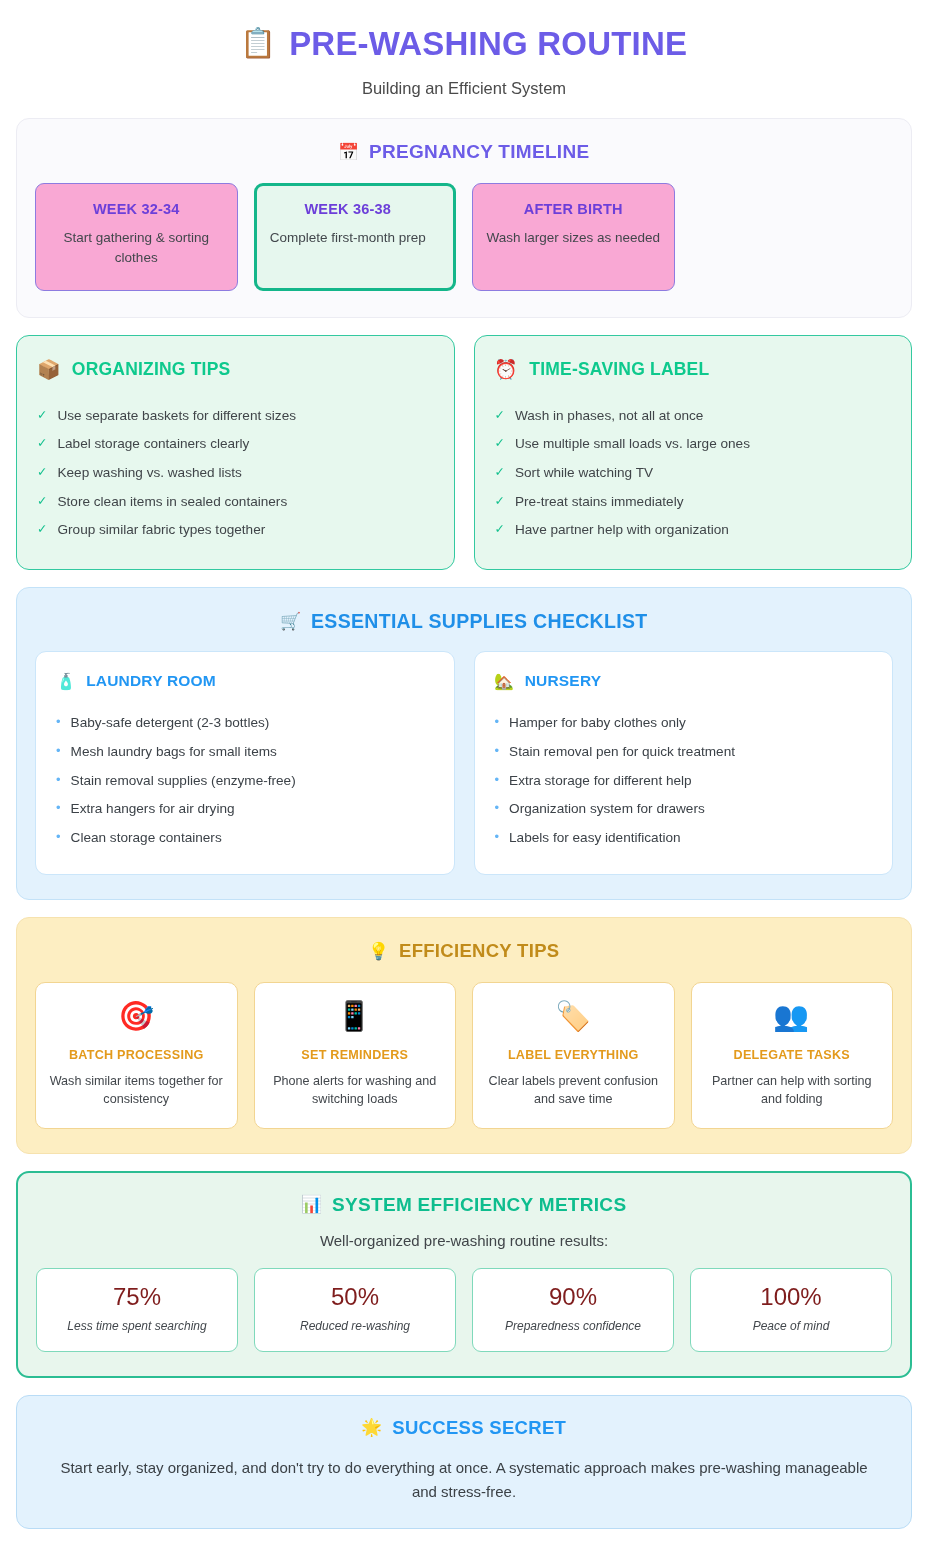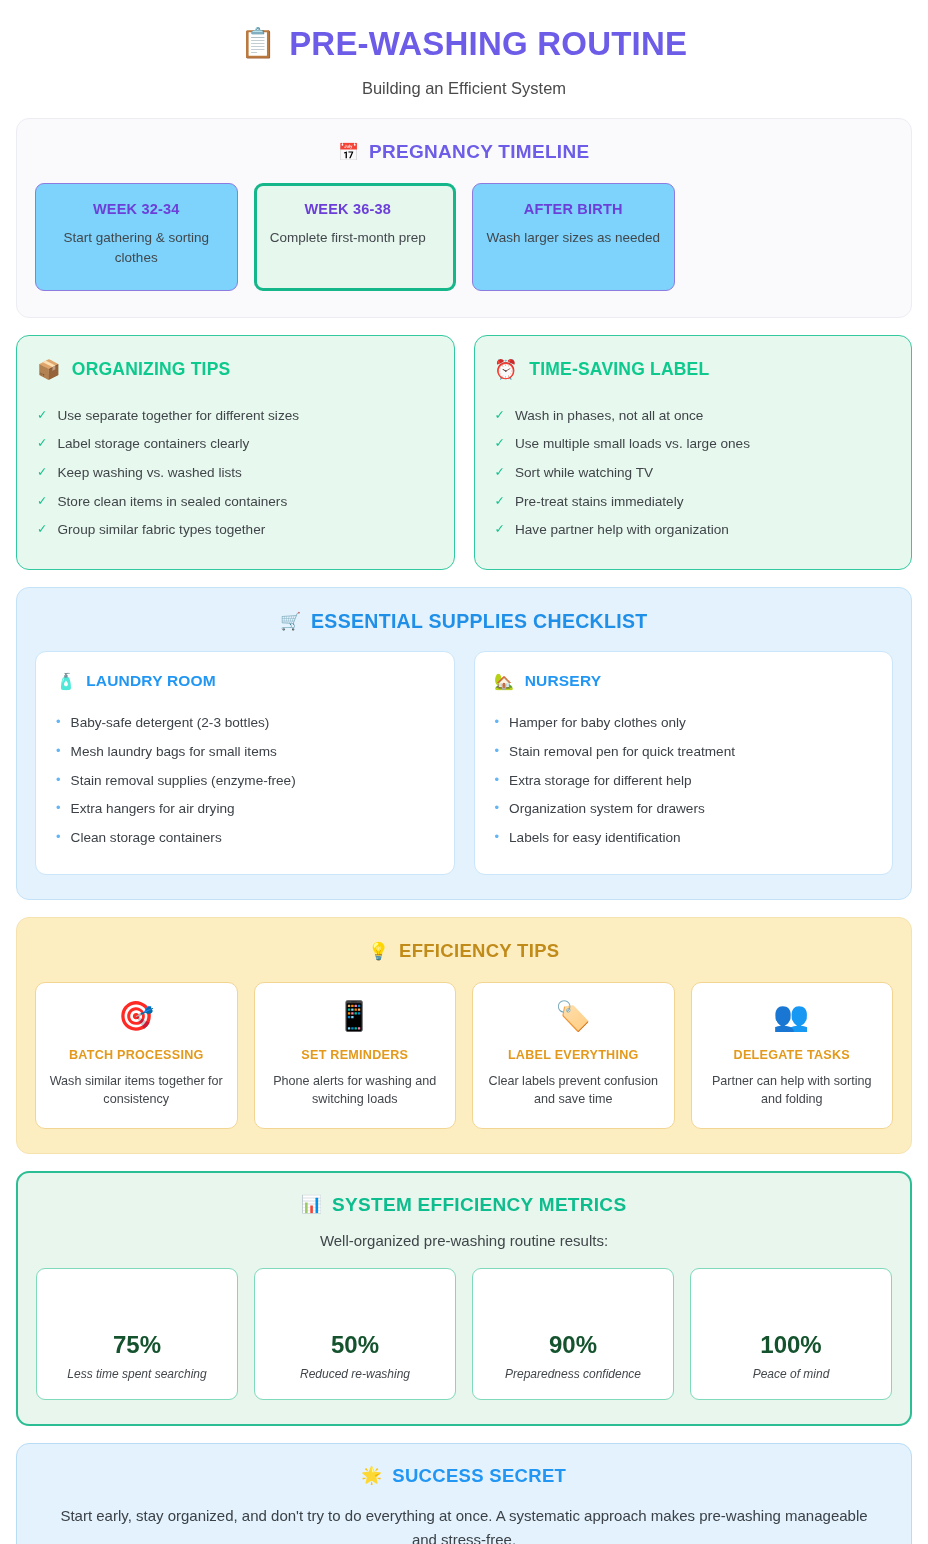--- a/index.html
+++ b/index.html
@@ -73,21 +73,21 @@
     margin-top: 6px;
   }
   .timeline-section .section-title { color: #6c5ce7; margin-bottom: 20px; }
 
   .timeline-grid {
     display: grid;
     grid-template-columns: repeat(4, 1fr);
     gap: 16px;
   }
   .tl-card {
-    background: #7dd3fc;
+    background: #f9a8d4;
     border: 1.4px solid #8d7be0;
     border-radius: 9px;
     padding: 17px 12px 2px 12px;
     text-align: center;
     min-height: 108px;
   }
   .tl-card.active {
     border: 3px solid #14b68a;
     background: #e6f7ee;
     padding: 15px 24px 16px 10px;
@@ -236,25 +236,24 @@
   }
   .metric-card {
     background: #ffffff;
     border: 1.3px solid #7fd9bb;
     border-radius: 9px;
     padding: 15px 8px 16px 8px;
     text-align: center;
   }
   .metric-value {
     font-size: 24px;
-    font-weight: bold;
-    color: #14532d;
+    font-weight: normal;
+    color: #7f1d1d;
     line-height: 1.1;
     margin-bottom: 9px;
-    margin-top: 48px;
   }
   .metric-label { font-size: 12px; color: #42474c; line-height: 1.3; font-style: italic; }
 
   
   .secret-section {
     background: #e3f2fd;
     border: 1.4px solid #b9dcf6;
     padding: 21px 40px 24px 40px;
   }
   .secret-section .section-title { color: #2196f3; font-size: 18.5px; margin-bottom: 17px; }
@@ -307,21 +306,21 @@
   <div class="tips-row">
 
     <div class="tip-panel">
       <div class="tip-head">
         <span class="emoji">📦</span>
         <span>ORGANIZING TIPS</span>
       </div>
       <ul class="check-list">
         <li>
             <span class="tick">✓</span>
-            <span>Use separate together for different sizes</span>
+            <span>Use separate baskets for different sizes</span>
           </li>
         <li>
             <span class="tick">✓</span>
             <span>Label storage containers clearly</span>
           </li>
         <li>
             <span class="tick">✓</span>
             <span>Keep washing vs. washed lists</span>
           </li>
         <li>

